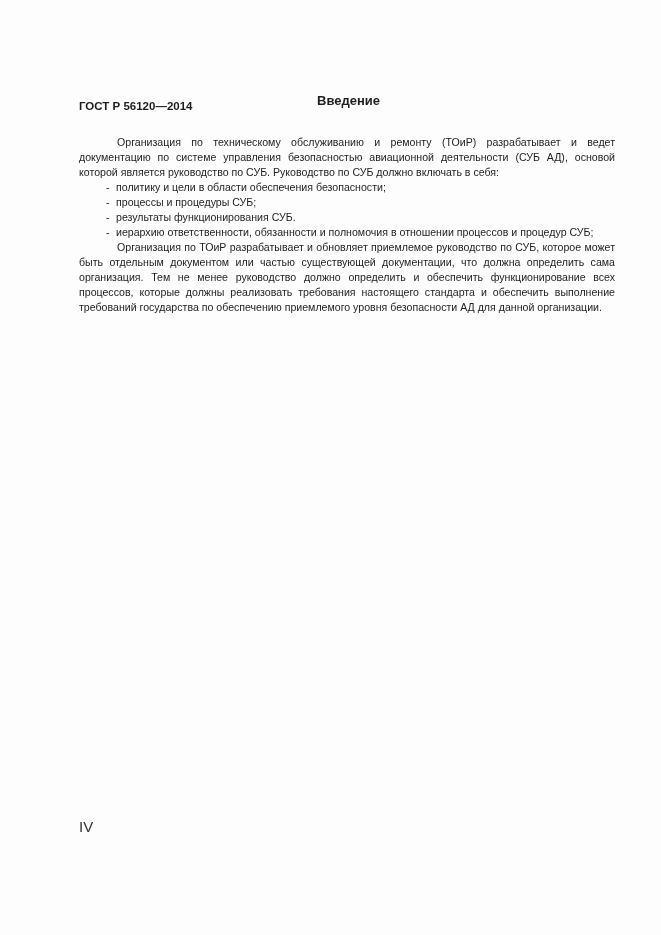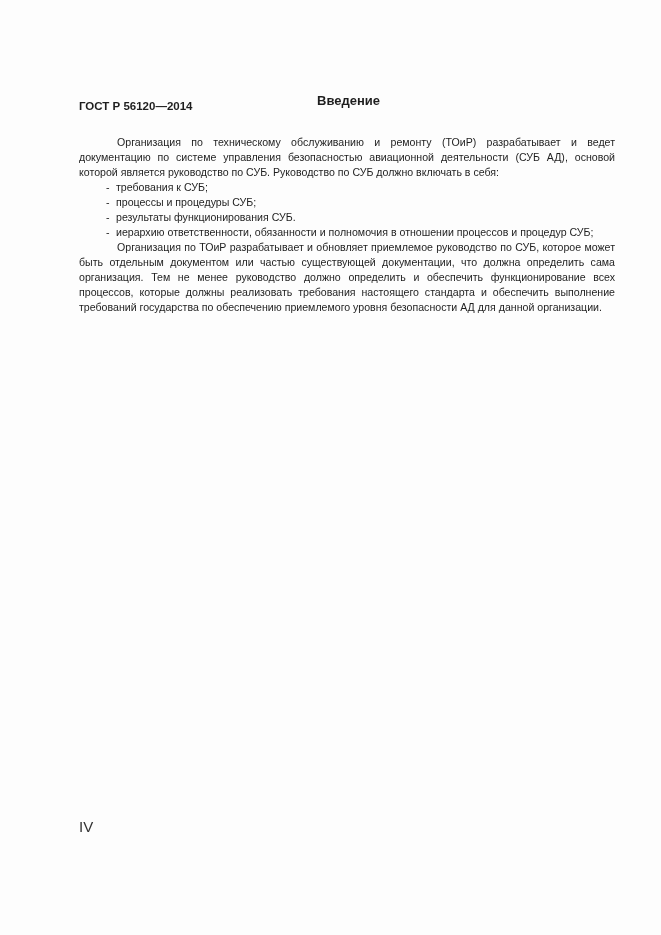--- a/index.html
+++ b/index.html
@@ -73,21 +73,21 @@
 </head>
 <body>
 
 <div class="header-code">ГОСТ Р 56120—2014</div>
 
 <div class="section-title">Введение</div>
 
 <div class="content">
   <p class="para">Организация по техническому обслуживанию и ремонту (ТОиР) разрабатывает и ведет документацию по системе управления безопасностью авиационной деятельности (СУБ АД), основой которой является руководство по СУБ. Руководство по СУБ должно включать в себя:</p>
   <ul class="list">
-    <li class="list-item"><span class="dash">-</span><span>требования к СУБ;</span></li>
+    <li class="list-item"><span class="dash">-</span><span>политику и цели в области обеспечения безопасности;</span></li>
     <li class="list-item"><span class="dash">-</span><span>процессы и процедуры СУБ;</span></li>
     <li class="list-item"><span class="dash">-</span><span>результаты функционирования СУБ.</span></li>
     <li class="list-item"><span class="dash">-</span><span>иерархию ответственности, обязанности и полномочия в отношении процессов и процедур СУБ;</span></li>
   </ul>
   <p class="para">Организация по ТОиР разрабатывает и обновляет приемлемое руководство по СУБ, которое может быть отдельным документом или частью существующей документации, что должна определить сама организация. Тем не менее руководство должно определить и обеспечить функционирование всех процессов, которые должны реализовать требования настоящего стандарта и обеспечить выполнение требований государства по обеспечению приемлемого уровня безопасности АД для данной организации.</p>
 </div>
 
 <div class="page-number">IV</div>
 
 </body></html>

